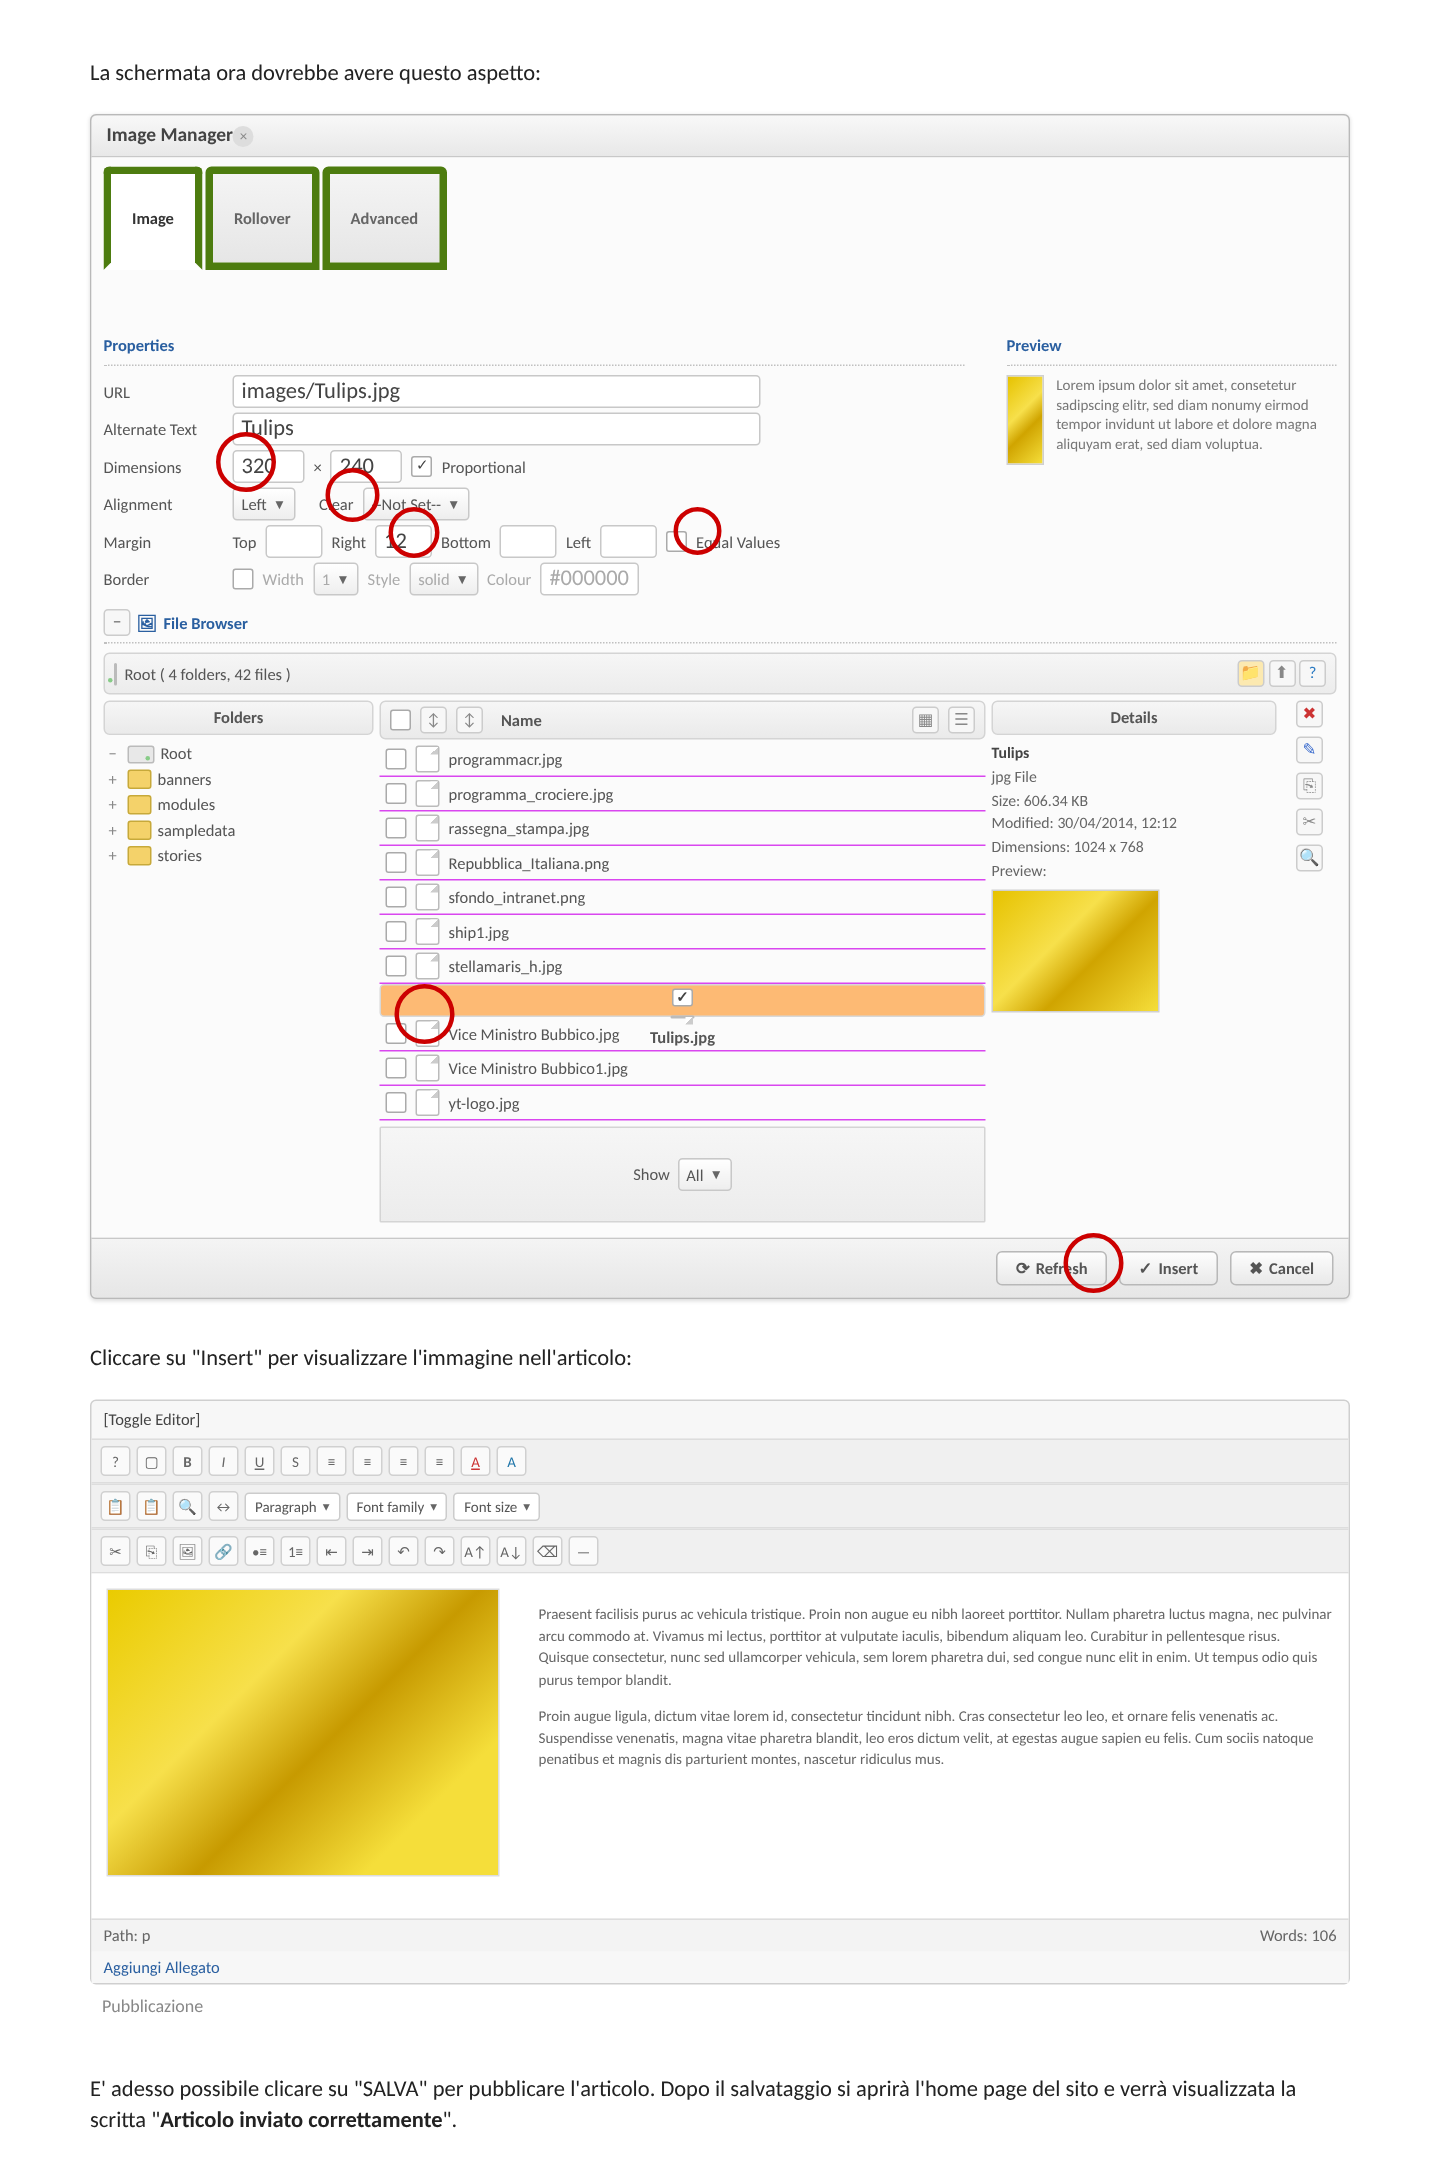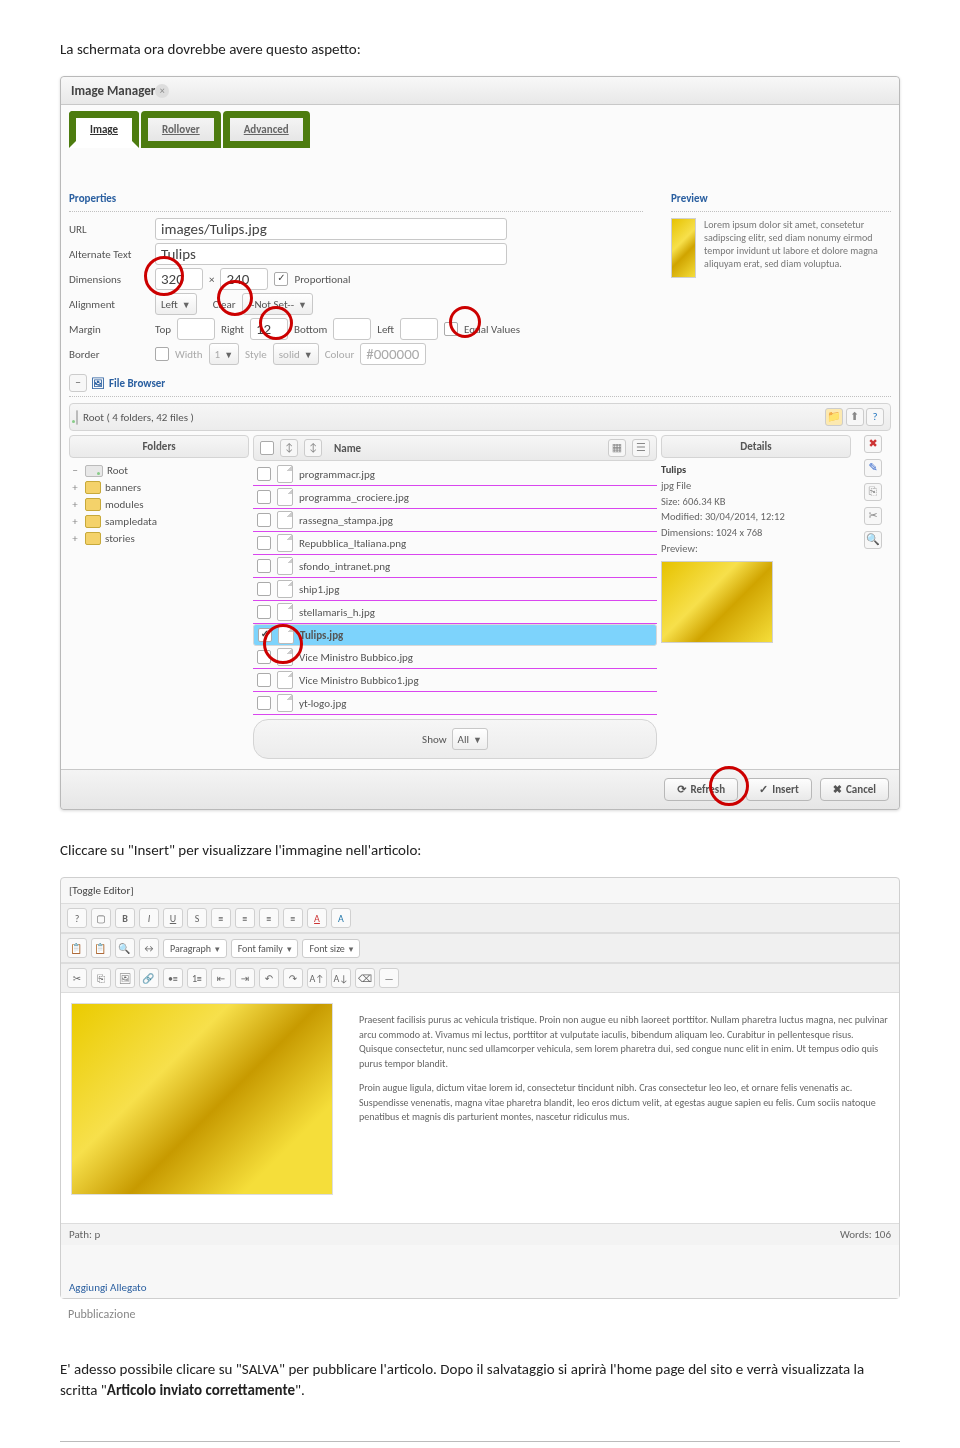--- a/index.html
+++ b/index.html
@@ -8,21 +8,21 @@
   .fig { border:0; margin-bottom:30px; }
 
   
   .im-dialog { border:1px solid #b9b9b9; border-radius:4px; background:#f0f0f0; font-size:11px; color:#555; margin-bottom:10px; box-shadow:0 1px 3px rgba(0,0,0,0.15); }
   .im-titlebar { background:linear-gradient(#f8f8f8,#e8e8e8); border-bottom:1px solid #c8c8c8; border-radius:4px 4px 0 0; padding:6px 10px; display:flex; align-items:center; }
   .im-titlebar .t { font-weight:bold; color:#444; font-size:13px; }
   .close-x { width:14px; height:14px; border-radius:50%; background:#ddd; color:#888; font-size:10px; display:flex; align-items:center; justify-content:center; }
   .im-body { background:#fbfbfb; padding:6px 8px 10px 8px; }
 
   .tabs { display:flex; gap:2px; margin-bottom:6px; }
-  .tab { padding:5px 14px; border:7px solid #4d7c0f; border-radius:4px 4px 0 0; background:linear-gradient(#f4f4f4,#e6e6e6); font-size:11px; font-weight:bold; color:#666;text-decoration:underline; }
+  .tab { padding:23px 14px; border:5px solid #4d7c0f; border-radius:4px 4px 0 0; background:linear-gradient(#f4f4f4,#e6e6e6); font-size:11px; font-weight:bold; color:#666; }
   .tab.active { background:#fff; border-bottom-color:#fff; color:#333; }
 
   .sect-label { color:#2a5fa0; font-weight:bold; font-size:11px; padding:4px 0 2px 0; }
   .sect-label-fb { color:#2a5fa0; font-weight:bold; font-size:11px; display:flex; align-items:center; gap:4px; border-bottom:1px dotted #c0c0c0; padding-bottom:4px; margin:6px 0 6px 0; }
   .hr { border-bottom:1px dotted #c0c0c0; margin:4px 0 6px 0; }
 
   .props { display:flex; gap:28px;margin-top:40px; }
   .props-left { flex:1; }
   .props-right { width:220px; }
   .row { display:flex; align-items:center; gap:6px; margin:3px 0; }
@@ -47,43 +47,43 @@
   .fb-right { width:36px; display:flex; flex-direction:column; gap:6px; align-items:center; }
   .fb-rootline { background:linear-gradient(#f6f6f6,#ececec); border:1px solid #d4d4d4; border-radius:4px; padding:4px 6px; display:flex; justify-content:space-between; align-items:center; margin-bottom:4px; }
   .fb-header { background:linear-gradient(#f6f6f6,#eaeaea); border:1px solid #d4d4d4; border-radius:4px; padding:4px 6px; font-weight:bold; color:#555; text-align:center; margin-bottom:4px; }
   .fb-listheader { display:flex; background:linear-gradient(#f6f6f6,#eaeaea); border:1px solid #d4d4d4; border-radius:4px; padding:3px 6px; margin-bottom:2px; align-items:center; gap:6px; }
   .tree-item { display:flex; align-items:center; gap:4px; padding:2px 0; }
   .tree-exp { width:12px; text-align:center; color:#888; }
   .folder-icon { width:14px; height:11px; background:#f4d26a; border:1px solid #c7a93a; border-radius:2px; }
   .drive-icon { width:16px; height:10px; background:#e8e8e8; border:1px solid #bbb; border-radius:2px; position:relative; }
   .drive-icon::after { content:""; position:absolute; bottom:1px; right:2px; width:3px; height:3px; background:#8c8; border-radius:50%; }
   .file-row { display:flex; align-items:center; gap:6px; padding:2px 4px; border-bottom:1px solid #d946ef; }
-  .file-row.sel { background:#7dd3fc; border:1px solid #d8d8d8; border-radius:3px; font-weight:bold; }
+  .file-row.sel { background:#fdba74; border:1px solid #d8d8d8; border-radius:3px; font-weight:bold;flex-direction:column; }
   .file-icon { width:14px; height:16px; background:#fff; border:1px solid #bbb; border-radius:2px; position:relative; }
   .file-icon::after { content:""; position:absolute; top:0; right:0; width:5px; height:5px; background:linear-gradient(135deg,#fff 50%, #ccc 50%); }
   .details-box { font-size:10.5px; color:#666; line-height:1.5; }
   .details-box b { color:#444; }
   .thumb { width:110px; height:80px; background:linear-gradient(135deg,#e6c200 0%, #f7e04b 40%, #d0a400 60%, #f5de3a 100%); border:1px solid #d0d0d0; margin-top:4px; }
-  .showbar { background:linear-gradient(#f6f6f6,#ececec); border:1px solid #d4d4d4; border-radius:15px; padding:8px 6px; margin-top:4px; text-align:center; }
+  .showbar { background:linear-gradient(#f6f6f6,#ececec); border:1px solid #d4d4d4; border-radius:1px; padding:20px 6px; margin-top:4px; text-align:center; }
   .small-icon { width:16px; height:16px; border:1px solid #ccc; border-radius:3px; background:#f7f7f7; display:inline-block; text-align:center; font-size:11px; line-height:16px; color:#888; }
 
   .btnbar { display:flex; justify-content:flex-end; gap:8px; padding:8px 10px; background:linear-gradient(#f4f4f4,#e6e6e6); border-top:1px solid #c8c8c8; border-radius:0 0 4px 4px; }
   .btn { border:1px solid #b8b8b8; border-radius:4px; background:linear-gradient(#fdfdfd,#e9e9e9); padding:4px 12px; font-size:11px; font-weight:bold; color:#555; display:inline-flex; align-items:center; gap:4px; }
 
   
   .ed-wrap { border:1px solid #cfcfcf; border-radius:4px; background:#f7f7f7; font-size:11px; color:#555; }
   .ed-toggle { padding:6px 8px; color:#444; }
   .ed-tool { background:#f0f0f0; border-top:1px solid #ddd; border-bottom:1px solid #ddd; padding:4px 6px; display:flex; flex-wrap:wrap; gap:4px; align-items:center; }
   .tbtn { width:18px; height:18px; border:1px solid #d0d0d0; border-radius:3px; background:#fafafa; font-size:10px; display:inline-flex; align-items:center; justify-content:center; color:#666; }
   .tsel { border:1px solid #ccc; border-radius:3px; padding:2px 6px; background:#fff; font-size:10px; display:inline-flex; align-items:center; gap:4px; }
   .ed-body { background:#fff; padding:10px; min-height:210px; display:flex; gap:26px; align-items:flex-start; }
   .ed-img { width:260px; height:190px; background:linear-gradient(135deg,#eacb00 0%, #f7e04b 35%, #c79a00 55%, #f5de3a 80%); border:1px solid #ddd; }
   .ed-text { flex:1; font-size:10px; color:#666; line-height:1.45; }
   .ed-foot { display:flex; justify-content:space-between; padding:4px 8px; font-size:11px; color:#666; background:#f3f3f3; border-top:1px solid #ddd; }
-  .ed-link { padding:4px 8px; color:#2a5fa0; font-size:11px; background:#f7f7f7;margin-top:32px; }
+  .ed-link { padding:4px 8px; color:#2a5fa0; font-size:11px; background:#f7f7f7; }
   .pub { padding:8px; color:#888; font-size:12px; }
 
   .para { font-size:15px; line-height:1.4; margin:16px 0; }
   .footer-line { border-top:1px solid #bbb; margin-top:40px; padding-top:6px; text-align:right; font-size:13px; color:#333; }
   .bold { font-weight:bold; }
 
   .relwrap{position:relative;}
 </style>
 </head>
 <body>

